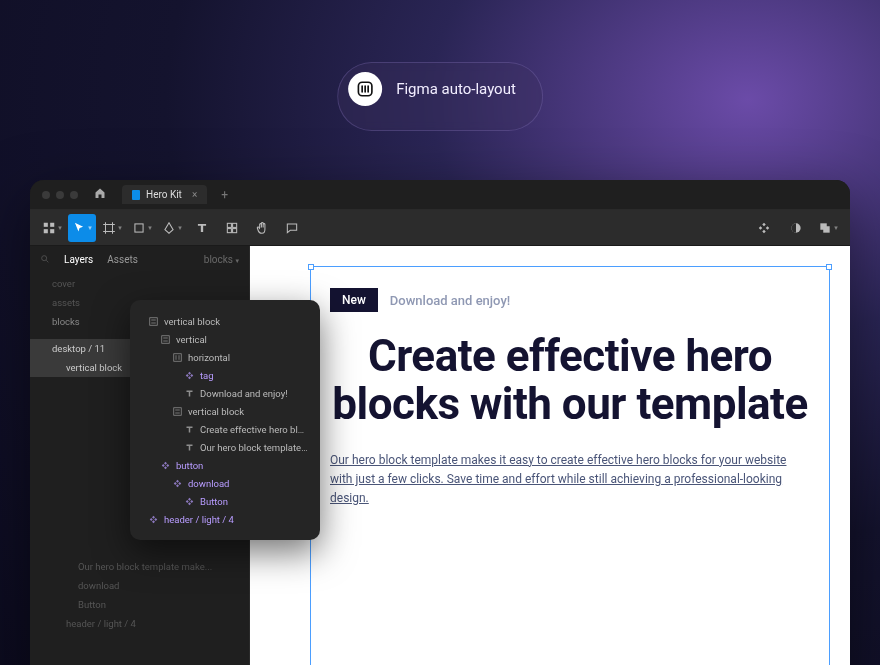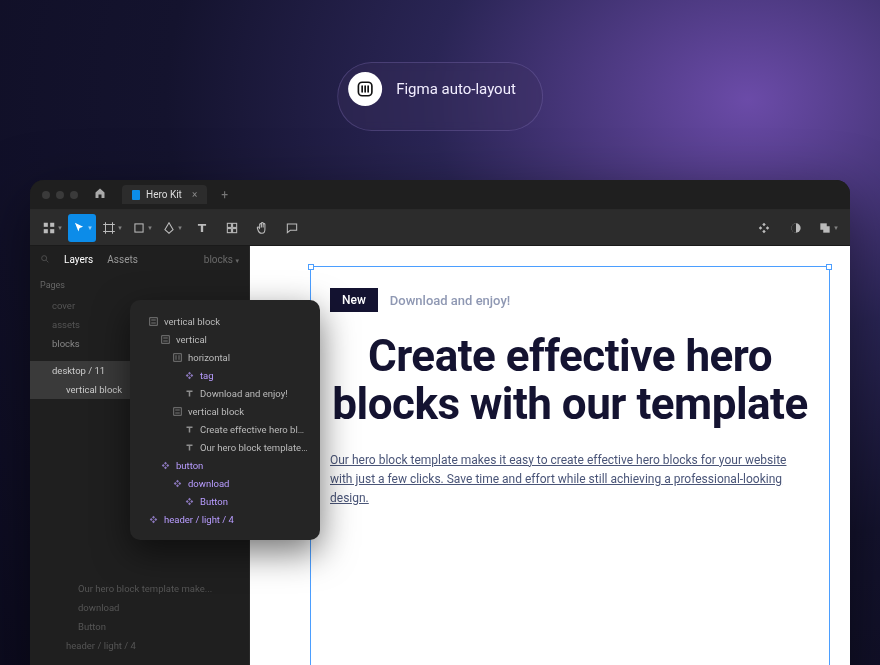--- a/index.html
+++ b/index.html
@@ -215,21 +215,20 @@
         <span class="sicon">
           <svg width="10" height="10" viewBox="0 0 24 24" stroke="#888" fill="none" stroke-width="2">
               <circle cx="10" cy="10" r="6"></circle>
               <path d="M20 20l-5-5"></path>
             </svg>
         </span>
         <span class="on">Layers</span>
         <span>Assets</span>
         <span class="right"><span>blocks</span> <span style="font-size:7px">▾</span></span>
       </div>
-      <div class="shead">Pages</div>
       <div class="sitem">cover</div>
       <div class="sitem">assets</div>
       <div class="sitem" style="color:#888">blocks</div>
       <div style="height:8px"></div>
       <div class="sitem sel">desktop / 11</div>
       <div class="sitem sel l2">vertical block</div>
       <div style="height:180px"></div>
       <div class="sitem l3">Our hero block template make...</div>
       <div class="sitem l3">download</div>
       <div class="sitem l3">Button</div>

